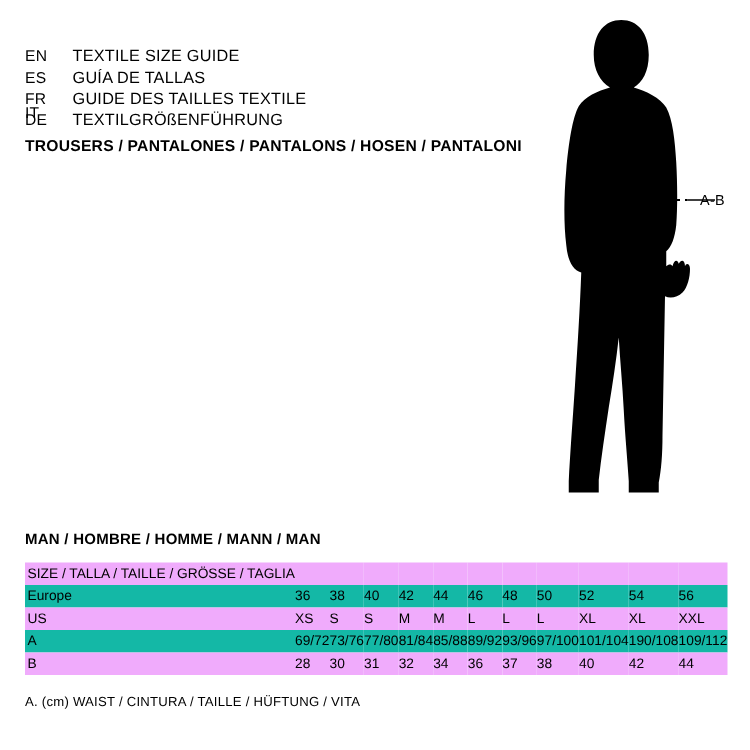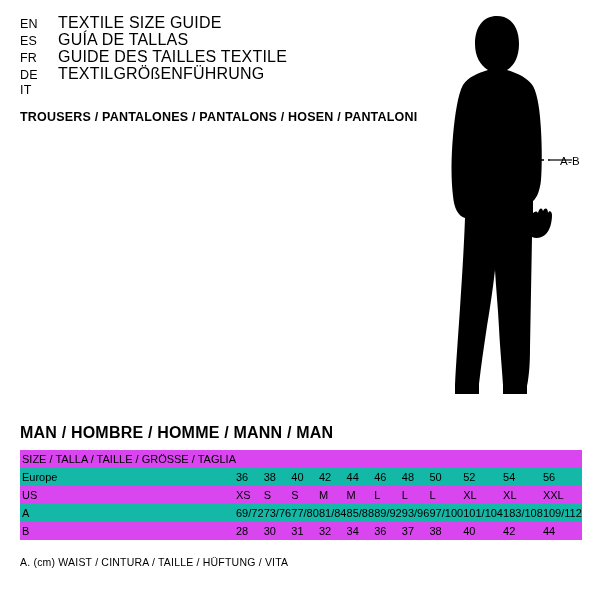--- a/index.html
+++ b/index.html
@@ -33,22 +33,23 @@
     align-items: baseline;
     height: 17px;
     line-height: 17px;
   }
   .lang-code {
     width: 38px;
     font-size: 12.5px;
     letter-spacing: 0.2px;
   }
   .lang-text {
-    font-size: 16px;
-    letter-spacing: 0.2px;
+    font-size: 13px;
+    letter-spacing: 0.2px;
+    margin-top: 22px;
   }
 
   .section-title {
     position: absolute;
     left: 20px;
     top: 110px;
     font-size: 12.5px;
     font-weight: bold;
     letter-spacing: 0.2px;
   }
@@ -67,41 +68,41 @@
     top: 155px;
     font-size: 11.5px;
     letter-spacing: 0.3px;
   }
 
   
   .man-title {
     position: absolute;
     left: 20px;
     top: 424px;
-    font-size: 16px;
+    font-size: 12px;
     font-weight: bold;
     letter-spacing: 0.2px;
   }
 
   table.size-table {
     position: absolute;
     left: 20px;
     top: 450px;
     width: 562px;
     border-collapse: collapse;
     font-size: 11px;
   }
   table.size-table td {
     padding: 0;
     height: 18px;
     vertical-align: middle;
     white-space: nowrap;
   }
   table.size-table tr.shaded {
-    background: #d946ef;
+    background: #f0abfc;
   }
   table.size-table tr.plain {
     background: #14b8a6;
   }
   .c-label {
     width: 86px;
     padding-left: 2px !important;
   }
   .c-val {
     width: 53px;
@@ -238,21 +239,21 @@
         <td class="c-label">A</td>
         <td class="c-val">69/72</td>
         <td class="c-val">73/76</td>
         <td class="c-val">77/80</td>
         <td class="c-val">81/84</td>
         <td class="c-val">85/88</td>
         <td class="c-val">89/92</td>
         <td class="c-val">93/96</td>
         <td class="c-val">97/100</td>
         <td class="c-val">101/104</td>
-        <td class="c-val">183/108</td>
+        <td class="c-val">190/108</td>
         <td class="c-val">109/112</td>
       </tr>
       <tr class="shaded">
         <td class="c-label">B</td>
         <td class="c-val">28</td>
         <td class="c-val">30</td>
         <td class="c-val">31</td>
         <td class="c-val">32</td>
         <td class="c-val">34</td>
         <td class="c-val">36</td>

